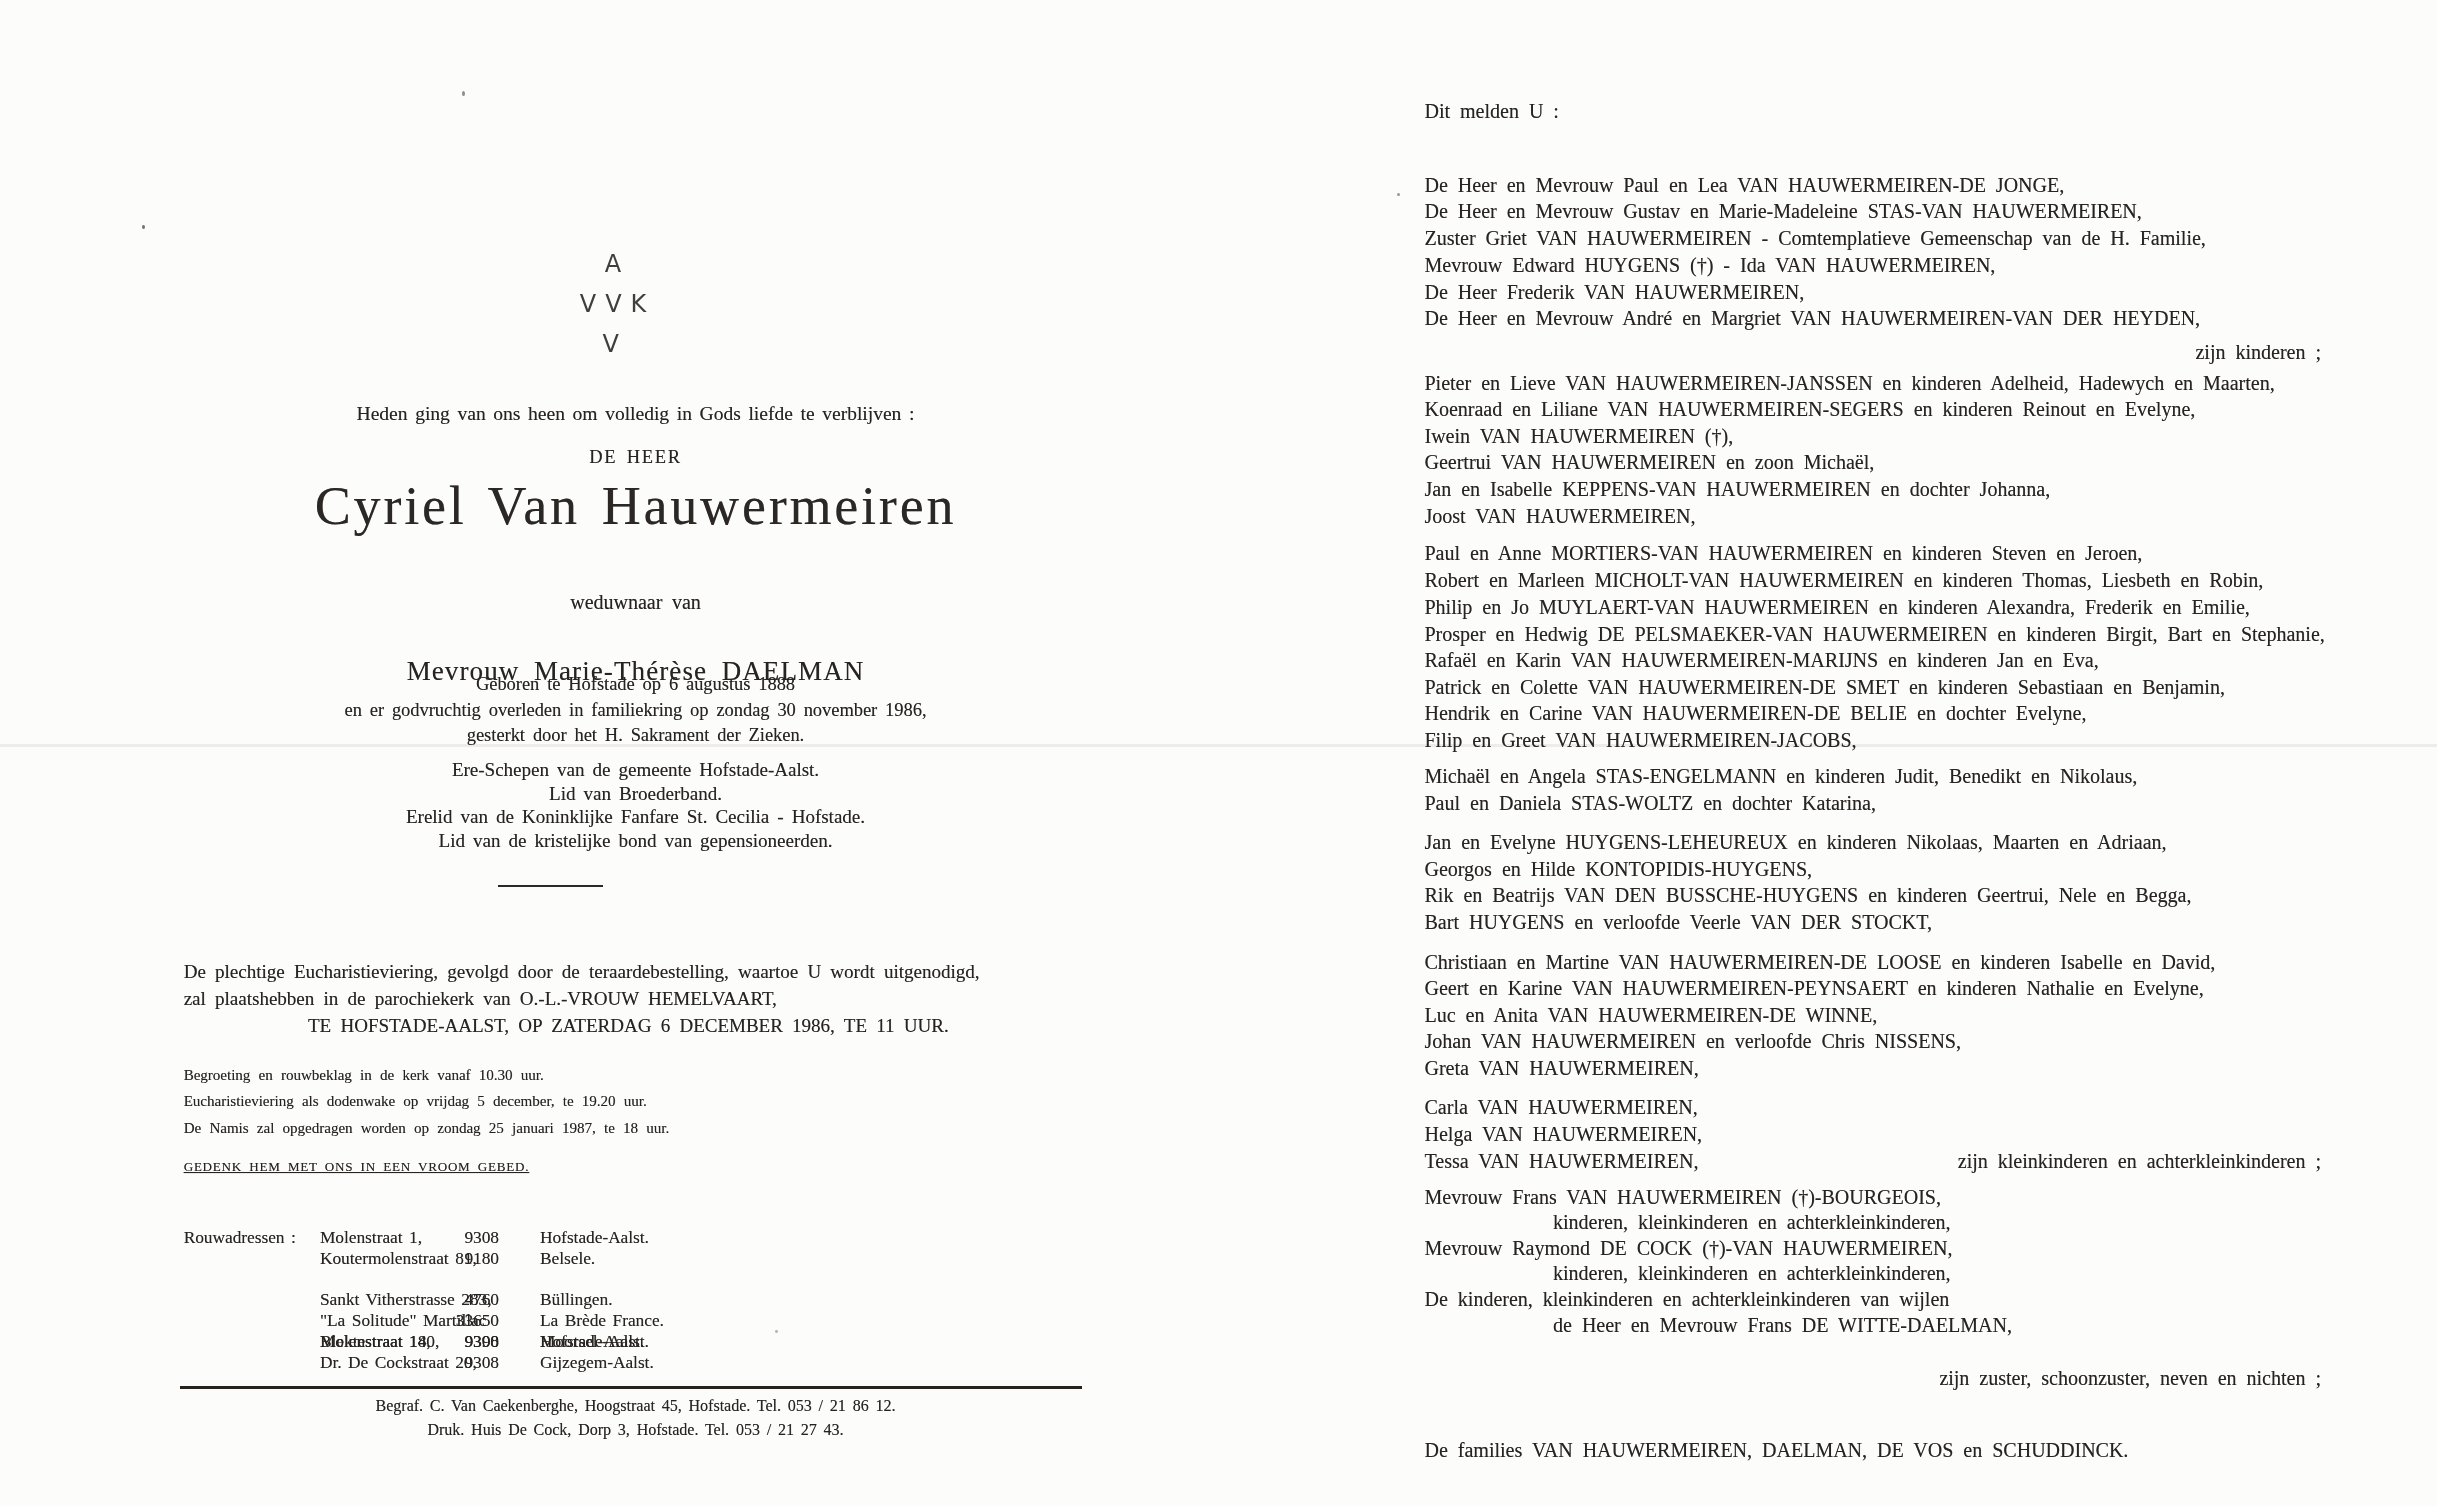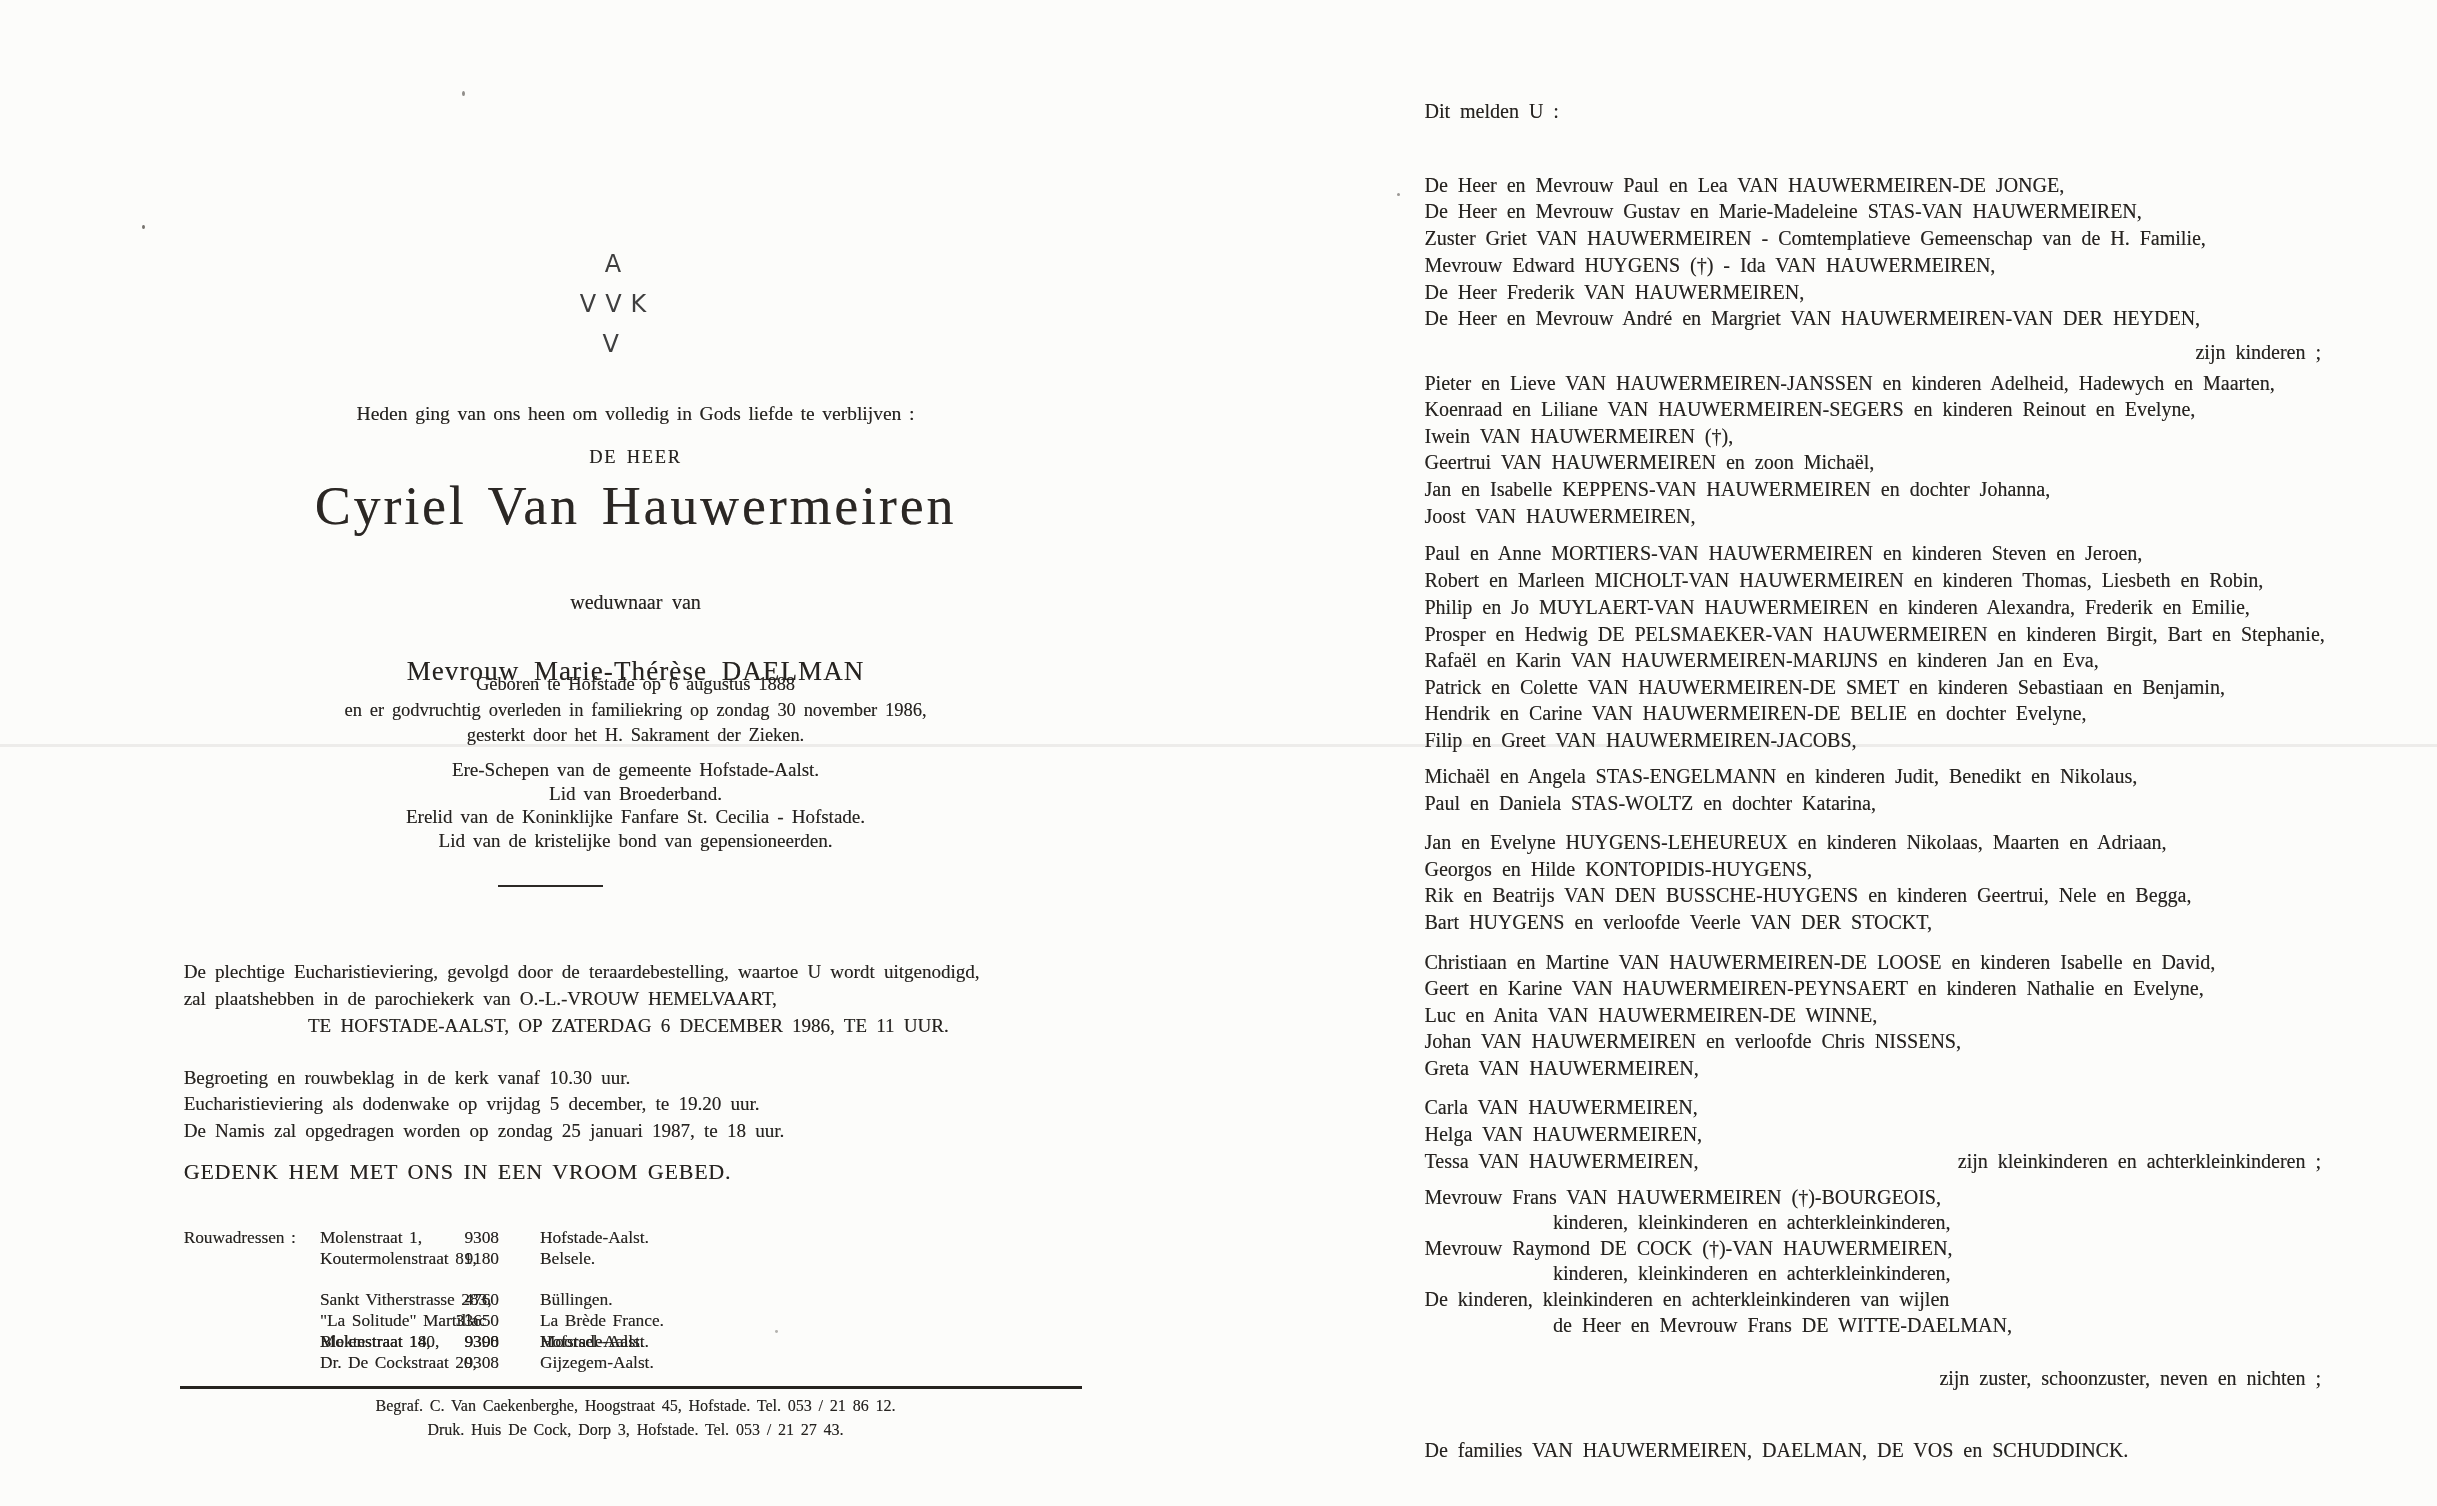--- a/index.html
+++ b/index.html
@@ -18,22 +18,22 @@
   .ll{left:16.7px;}
   
   .intro{font-size:19.5px;word-spacing:2.8px;}
   .honor{font-size:18.4px;letter-spacing:1.7px;word-spacing:3.3px;}
   .bigname{font-size:54px;letter-spacing:2.8px;word-spacing:5.6px;color:#2b2724;}
   .wid{font-size:20px;word-spacing:4.5px;}
   .spouse{font-size:27px;word-spacing:6.7px;letter-spacing:1.1px;margin-top:32px;}
   .life{font-size:18.4px;word-spacing:3.3px;}
   .titl{font-size:19px;word-spacing:3.3px;}
   .serv{font-size:19px;word-spacing:4.5px;}
-  .sched{font-size:19px;word-spacing:4.5px;}
-  .memo{font-size:22px;word-spacing:3.3px;letter-spacing:0.8px;}
+  .sched{font-size:15px;word-spacing:4.5px;}
+  .memo{font-size:13px;word-spacing:3.3px;letter-spacing:0.8px;text-decoration:underline;}
   .addr{font-size:17.3px;word-spacing:2.2px;}
   .foot{font-size:16px;word-spacing:2.8px;}
   .addr-street{position:absolute;left:153px;white-space:nowrap;}
   .addr-code{position:absolute;left:262px;width:70px;text-align:right;white-space:nowrap;}
   .addr-city{position:absolute;left:373px;white-space:nowrap;}
   .addr-label{position:absolute;left:16.7px;white-space:nowrap;}
   .addr-row{position:absolute;left:0;width:100%;height:22px;}
   
   .rule-mid{position:absolute;left:331px;top:885px;width:105px;height:1.7px;background:#2c2925;}
   .rule-bottom{position:absolute;left:13px;top:1386px;width:902px;height:2.8px;background:#26231f;}

